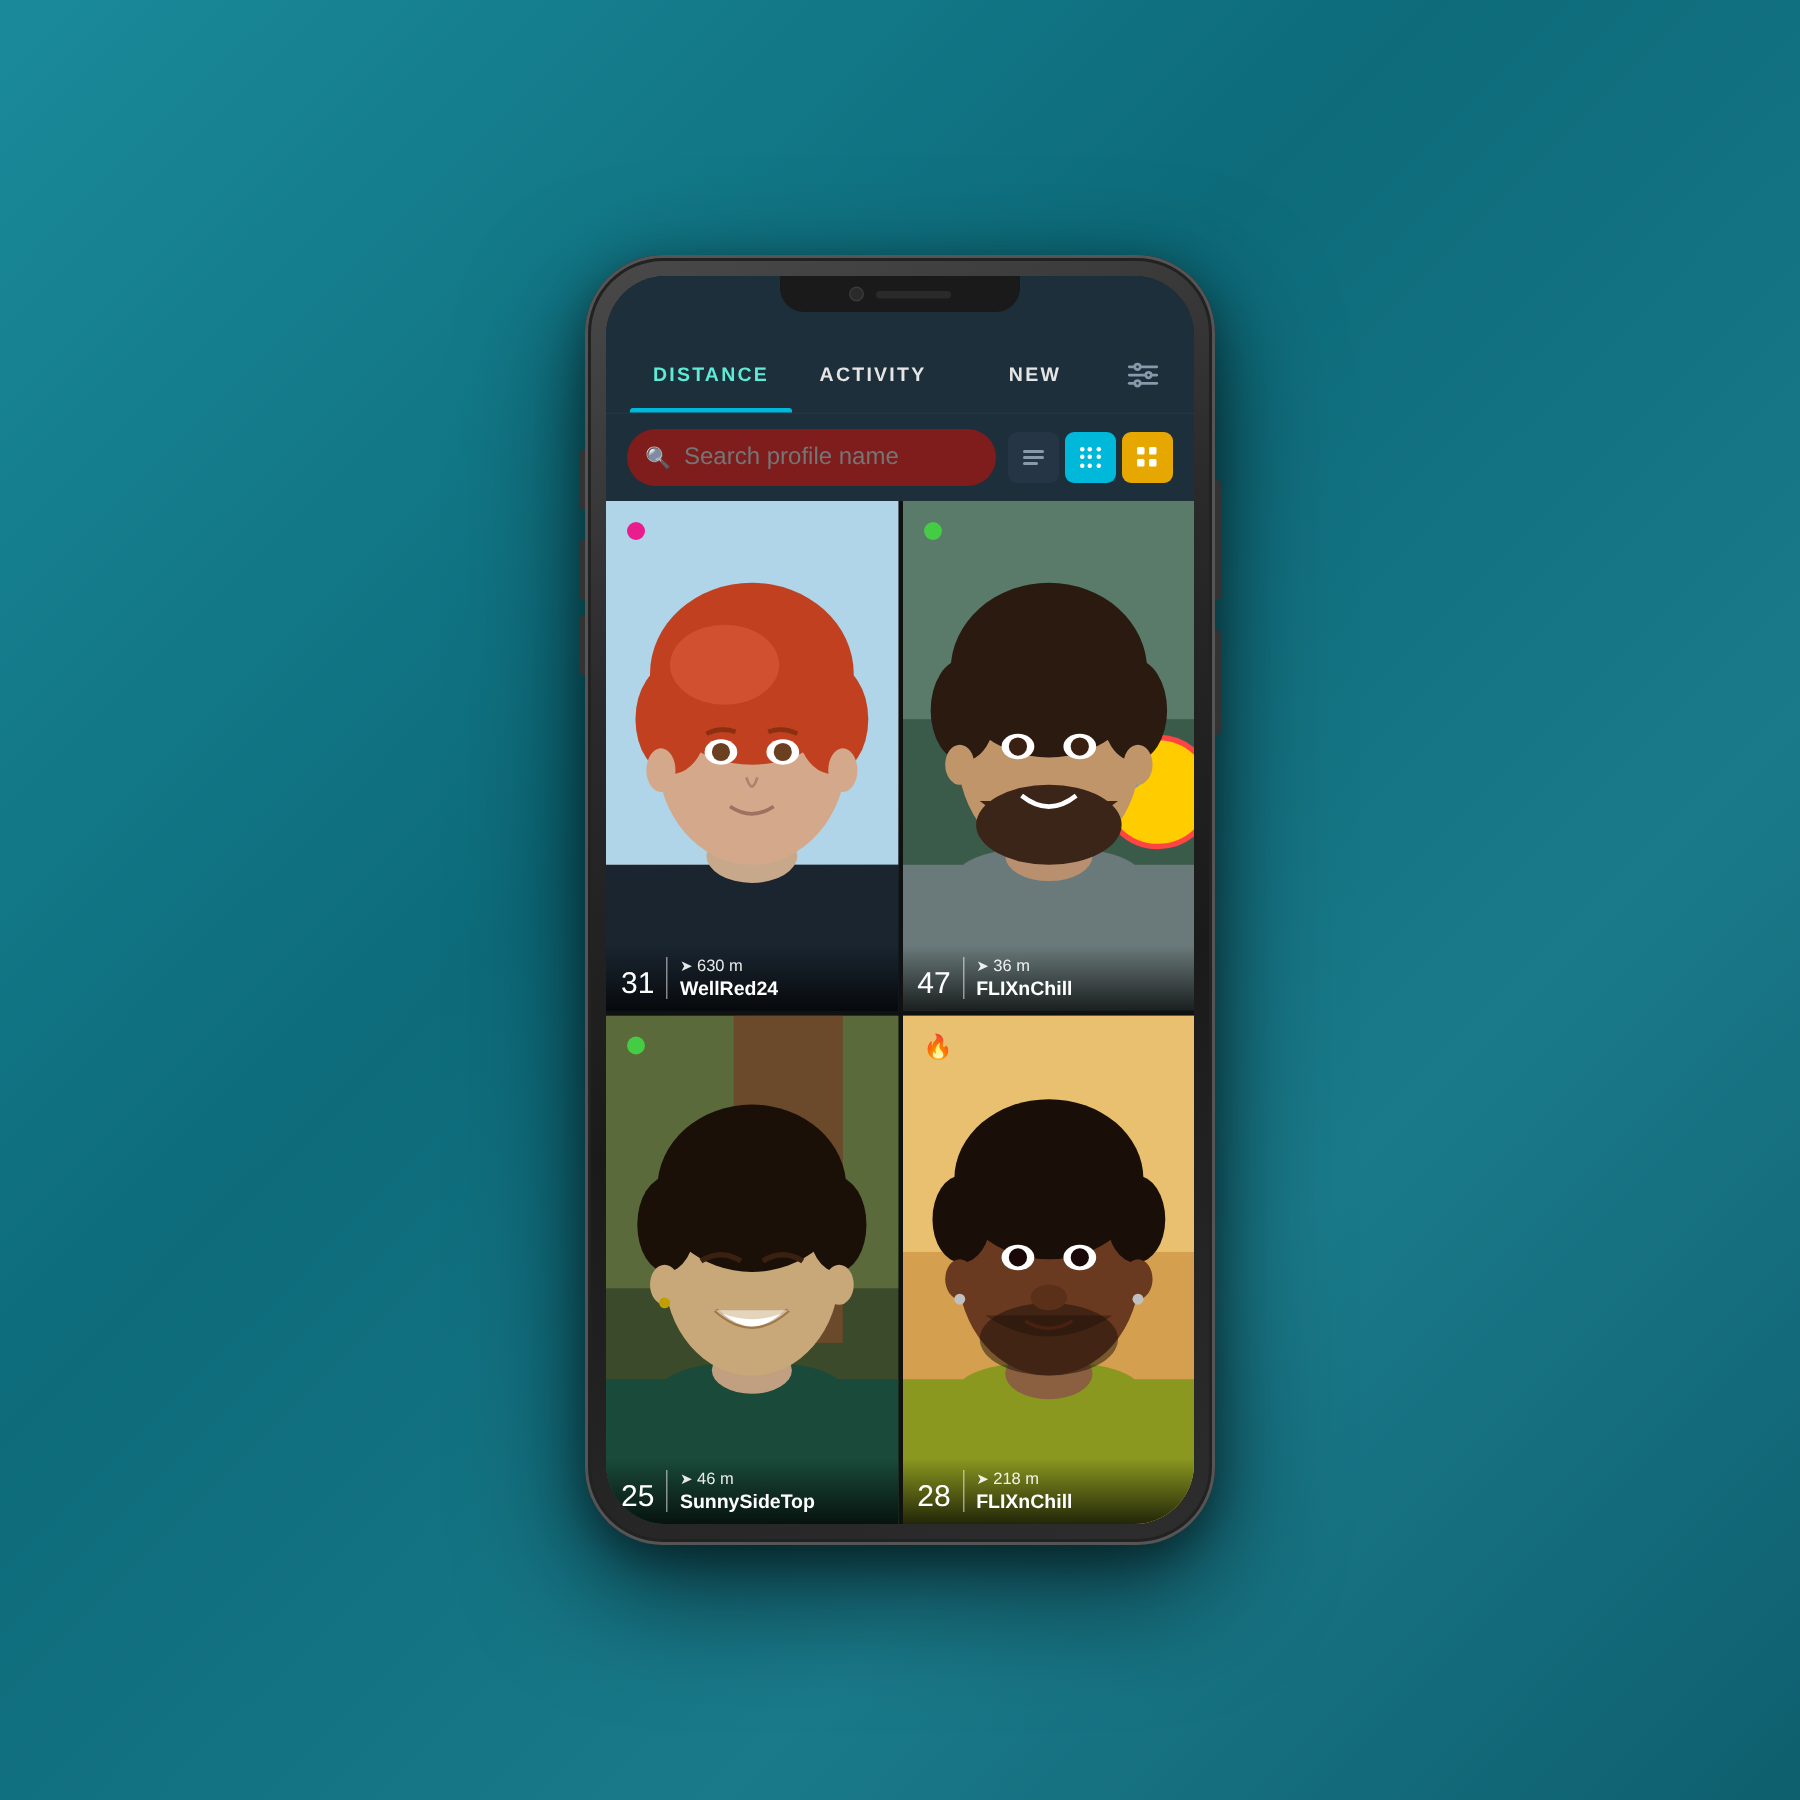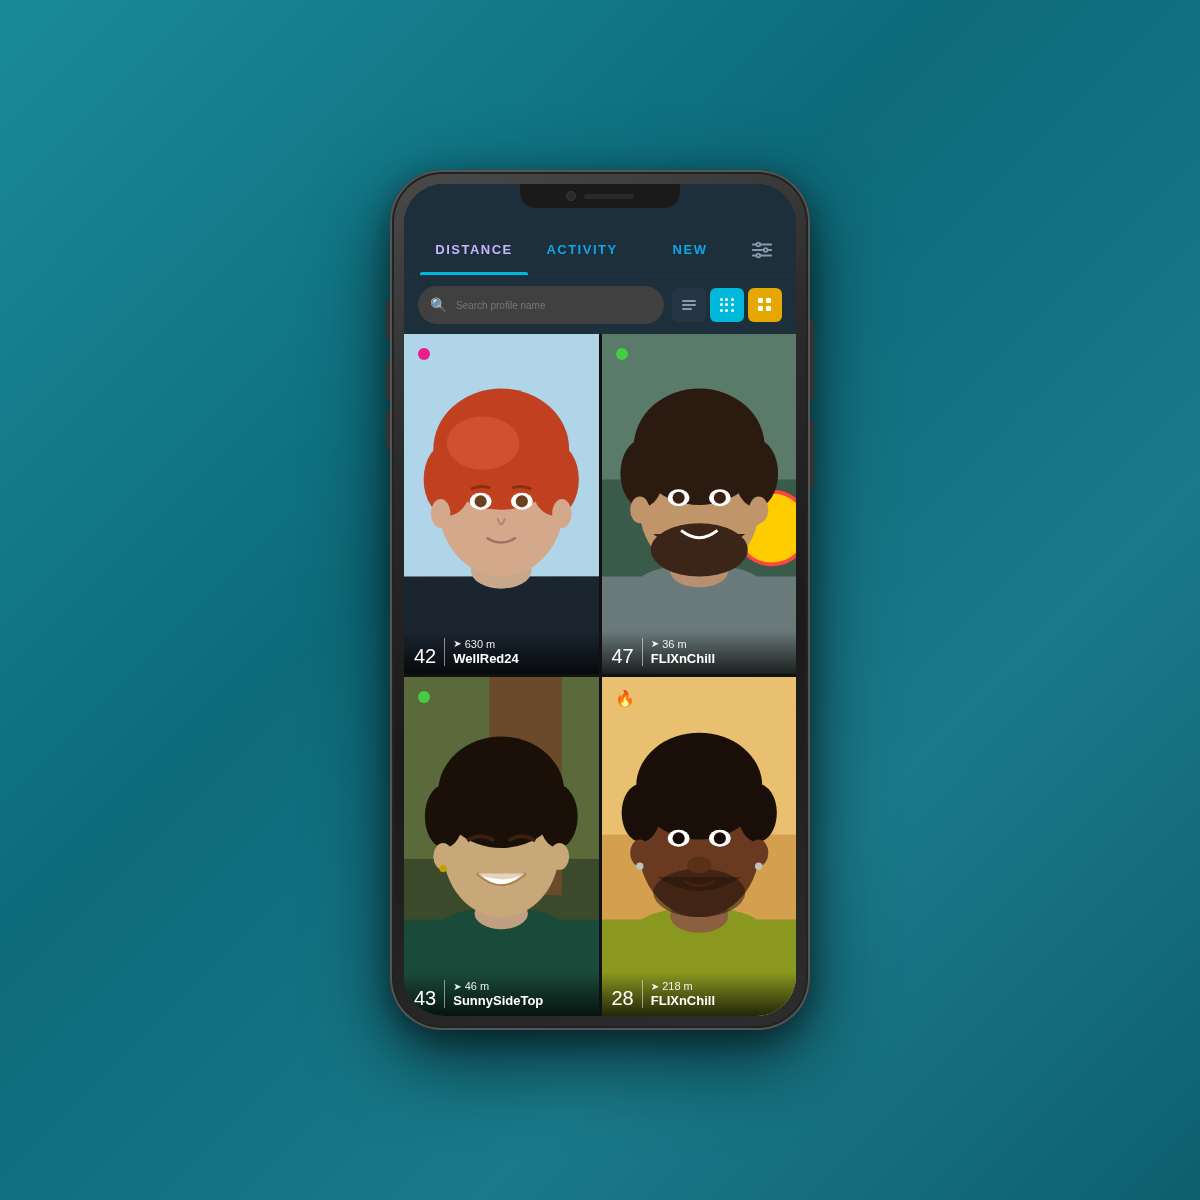--- a/index.html
+++ b/index.html
@@ -143,36 +143,36 @@
     }
 
     .tab-label {
       font-size: 13px;
       font-weight: 700;
       letter-spacing: 1.5px;
       text-transform: uppercase;
     }
 
     .tab-item.active .tab-label {
-      color: #c4b5fd;
+      color: #5eead4;
     }
 
     .tab-item.active::after {
       content: '';
       position: absolute;
       bottom: 0;
       left: 0;
       right: 0;
       height: 3px;
       background: #00b8d9;
       border-radius: 2px 2px 0 0;
     }
 
     .tab-item.inactive .tab-label {
-      color: #0ea5e9;
+      color: #e5e5e5;
     }
 
     .tab-filter {
       display: flex;
       align-items: center;
       justify-content: center;
       width: 36px;
       height: 36px;
       flex-shrink: 0;
     }
@@ -190,23 +190,23 @@
     .search-input-wrapper {
       flex: 1;
       position: relative;
     }
 
     .search-input {
       width: 100%;
       height: 38px;
       border-radius: 20px;
       border: none;
-      background: #404040;
+      background: #7f1d1d;
       color: #8899aa;
-      font-size: 10px;
+      font-size: 16px;
       padding: 0 16px 0 38px;
       outline: none;
     }
 
     .search-icon-wrapper {
       position: absolute;
       left: 12px;
       top: 50%;
       transform: translateY(-50%);
       color: #8899aa;
@@ -513,21 +513,21 @@
 
                 <ellipse cx="50" cy="148" rx="8" ry="12" fill="#d4a88a"></ellipse>
                 <ellipse cx="150" cy="148" rx="8" ry="12" fill="#d4a88a"></ellipse>
 
                 <path d="M75 128 Q83 124 91 127" fill="none" stroke="#8a3010" stroke-width="2.5"></path>
                 <path d="M109 127 Q117 124 125 128" fill="none" stroke="#8a3010" stroke-width="2.5"></path>
               </svg>
             </div>
             <div class="status-dot pink"></div>
             <div class="profile-info">
-              <span class="profile-age">42</span>
+              <span class="profile-age">31</span>
               <div class="profile-divider"></div>
               <div class="profile-details">
                 <span class="profile-distance">
                   <span class="nav-arrow">➤</span>
                   <span>630 m</span>
                 </span>
                 <span class="profile-name">WellRed24</span>
               </div>
             </div>
           </div>
@@ -616,21 +616,21 @@
                 <ellipse cx="52" cy="148" rx="8" ry="11" fill="#c8a878"></ellipse>
                 <circle cx="52" cy="158" r="3" fill="#c0a000"></circle>
                 <ellipse cx="148" cy="148" rx="8" ry="11" fill="#c8a878"></ellipse>
 
                 <path d="M72 123 Q83 118 94 122" fill="none" stroke="#1a1008" stroke-width="2.5"></path>
                 <path d="M106 122 Q117 118 128 123" fill="none" stroke="#1a1008" stroke-width="2.5"></path>
               </svg>
             </div>
             <div class="status-dot green"></div>
             <div class="profile-info">
-              <span class="profile-age">43</span>
+              <span class="profile-age">25</span>
               <div class="profile-divider"></div>
               <div class="profile-details">
                 <span class="profile-distance">
                   <span class="nav-arrow">➤</span>
                   <span>46 m</span>
                 </span>
                 <span class="profile-name">SunnySideTop</span>
               </div>
             </div>
           </div>

